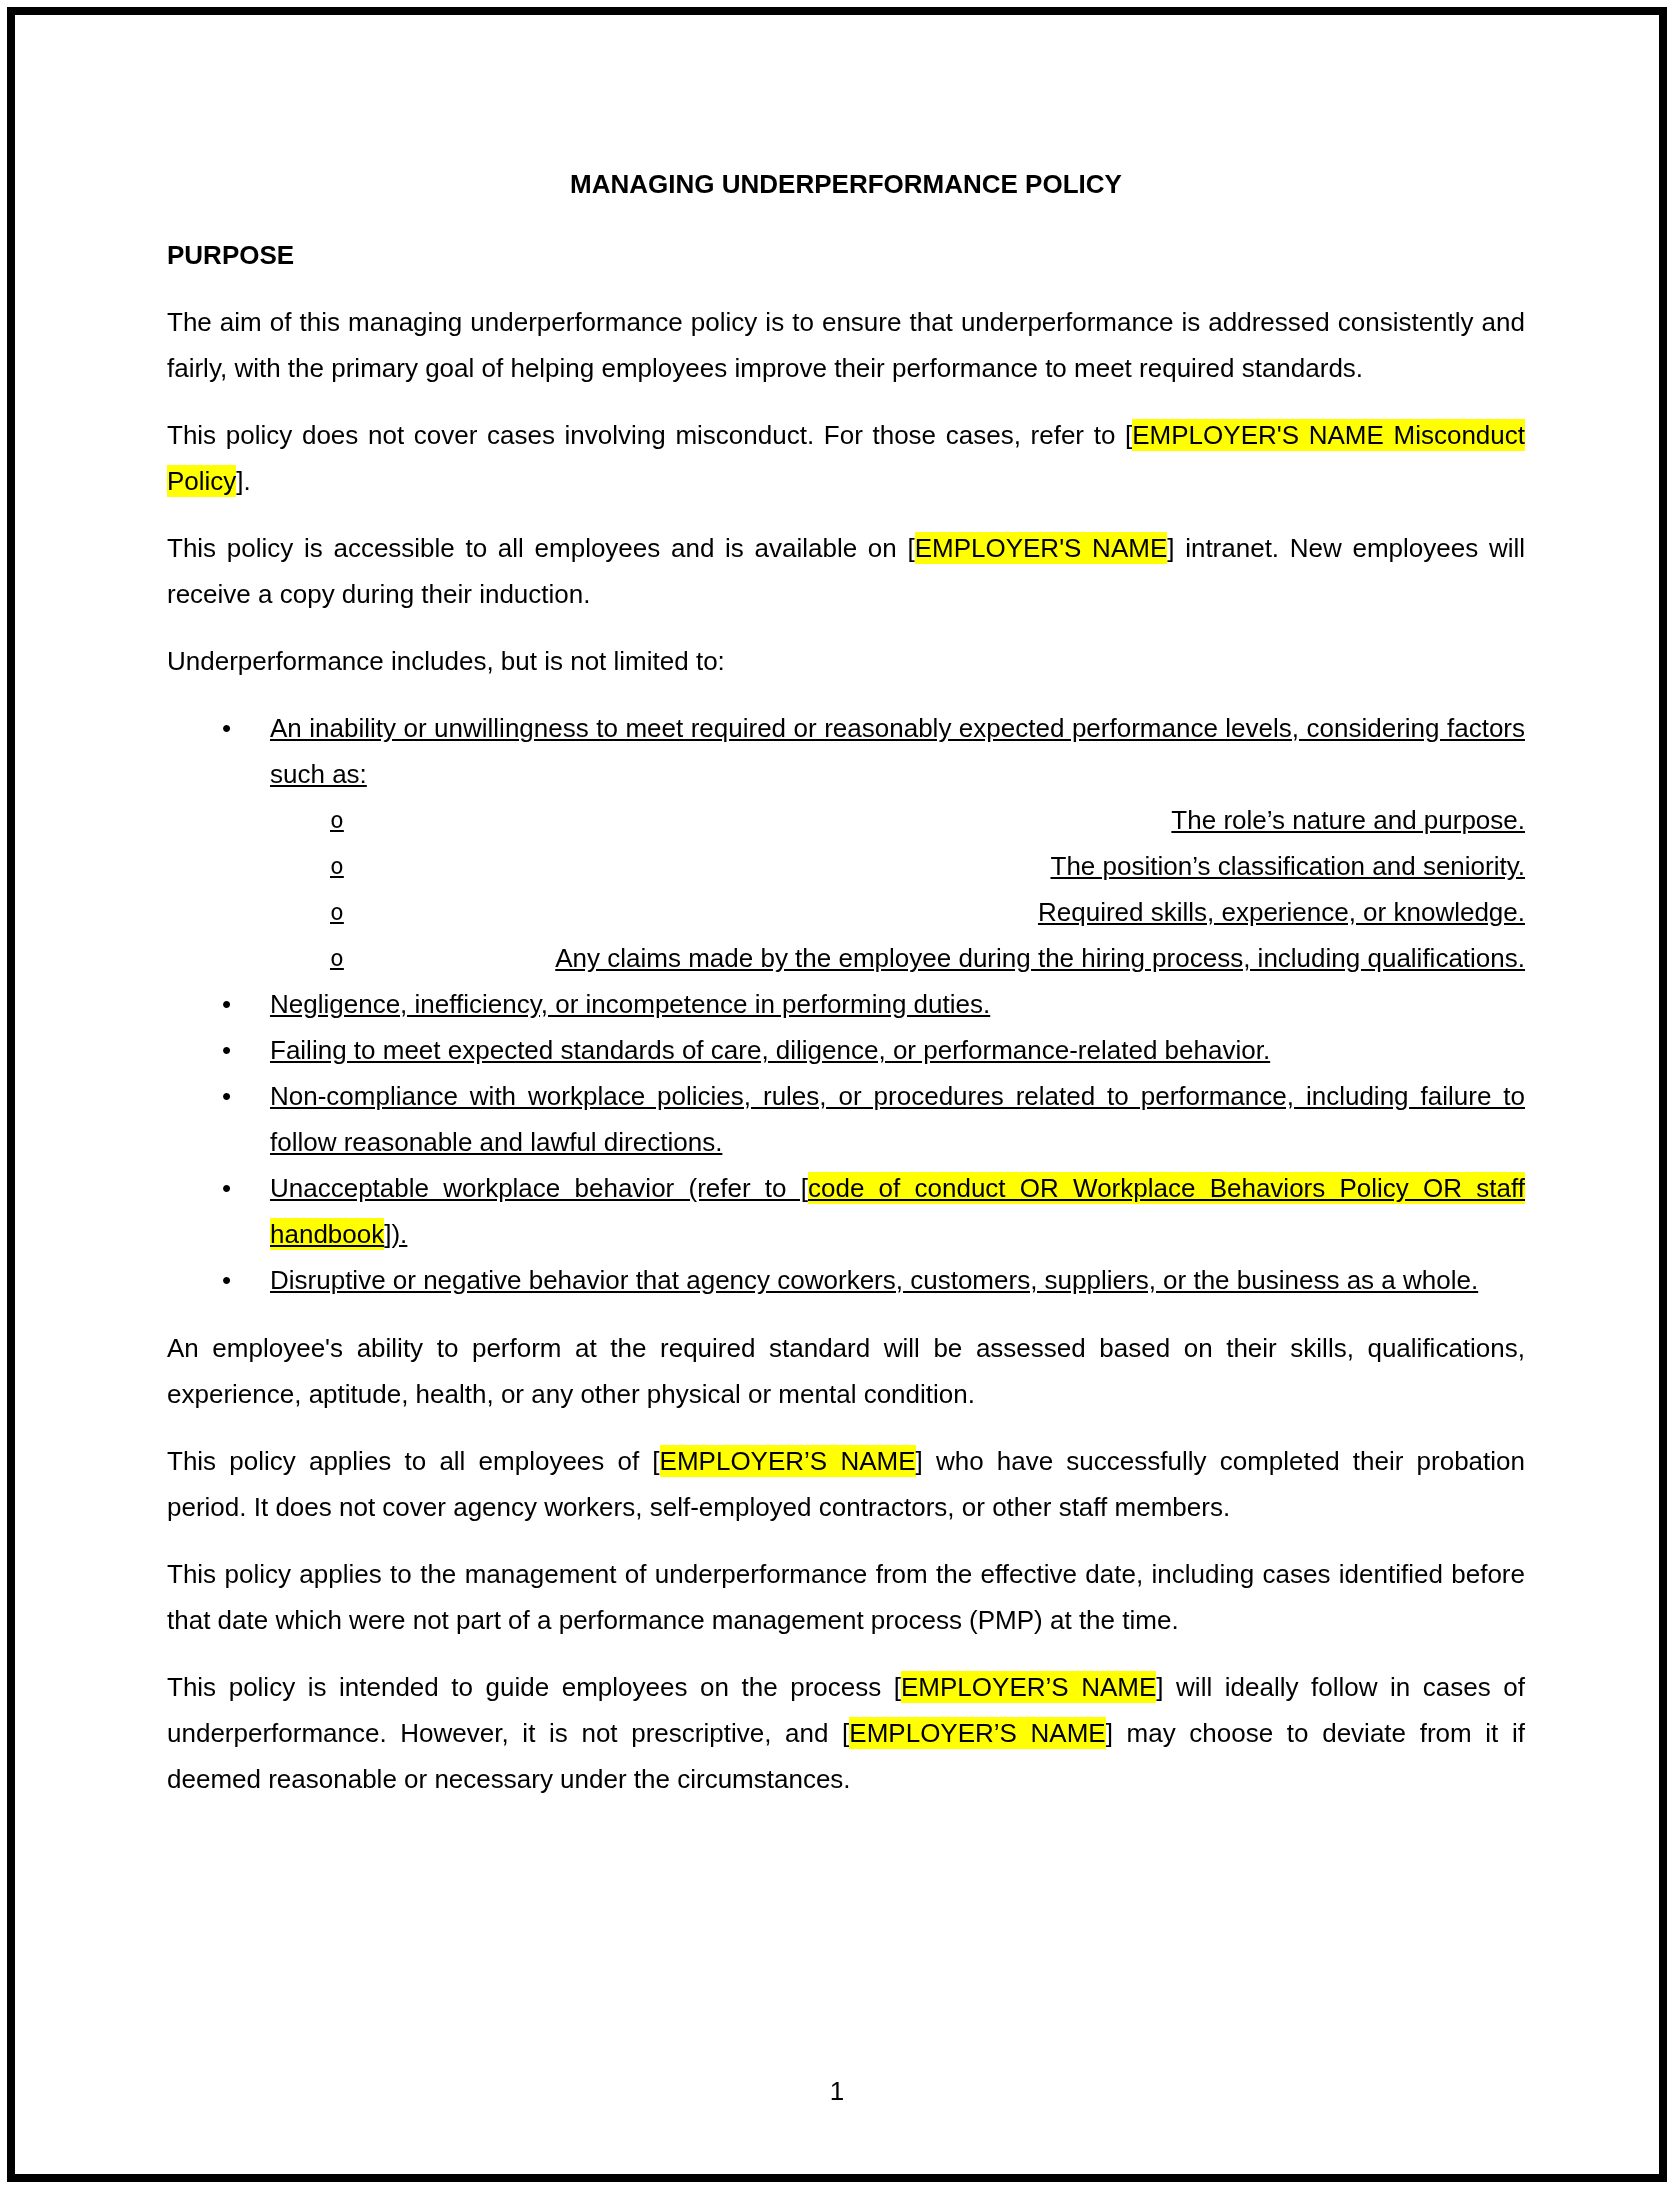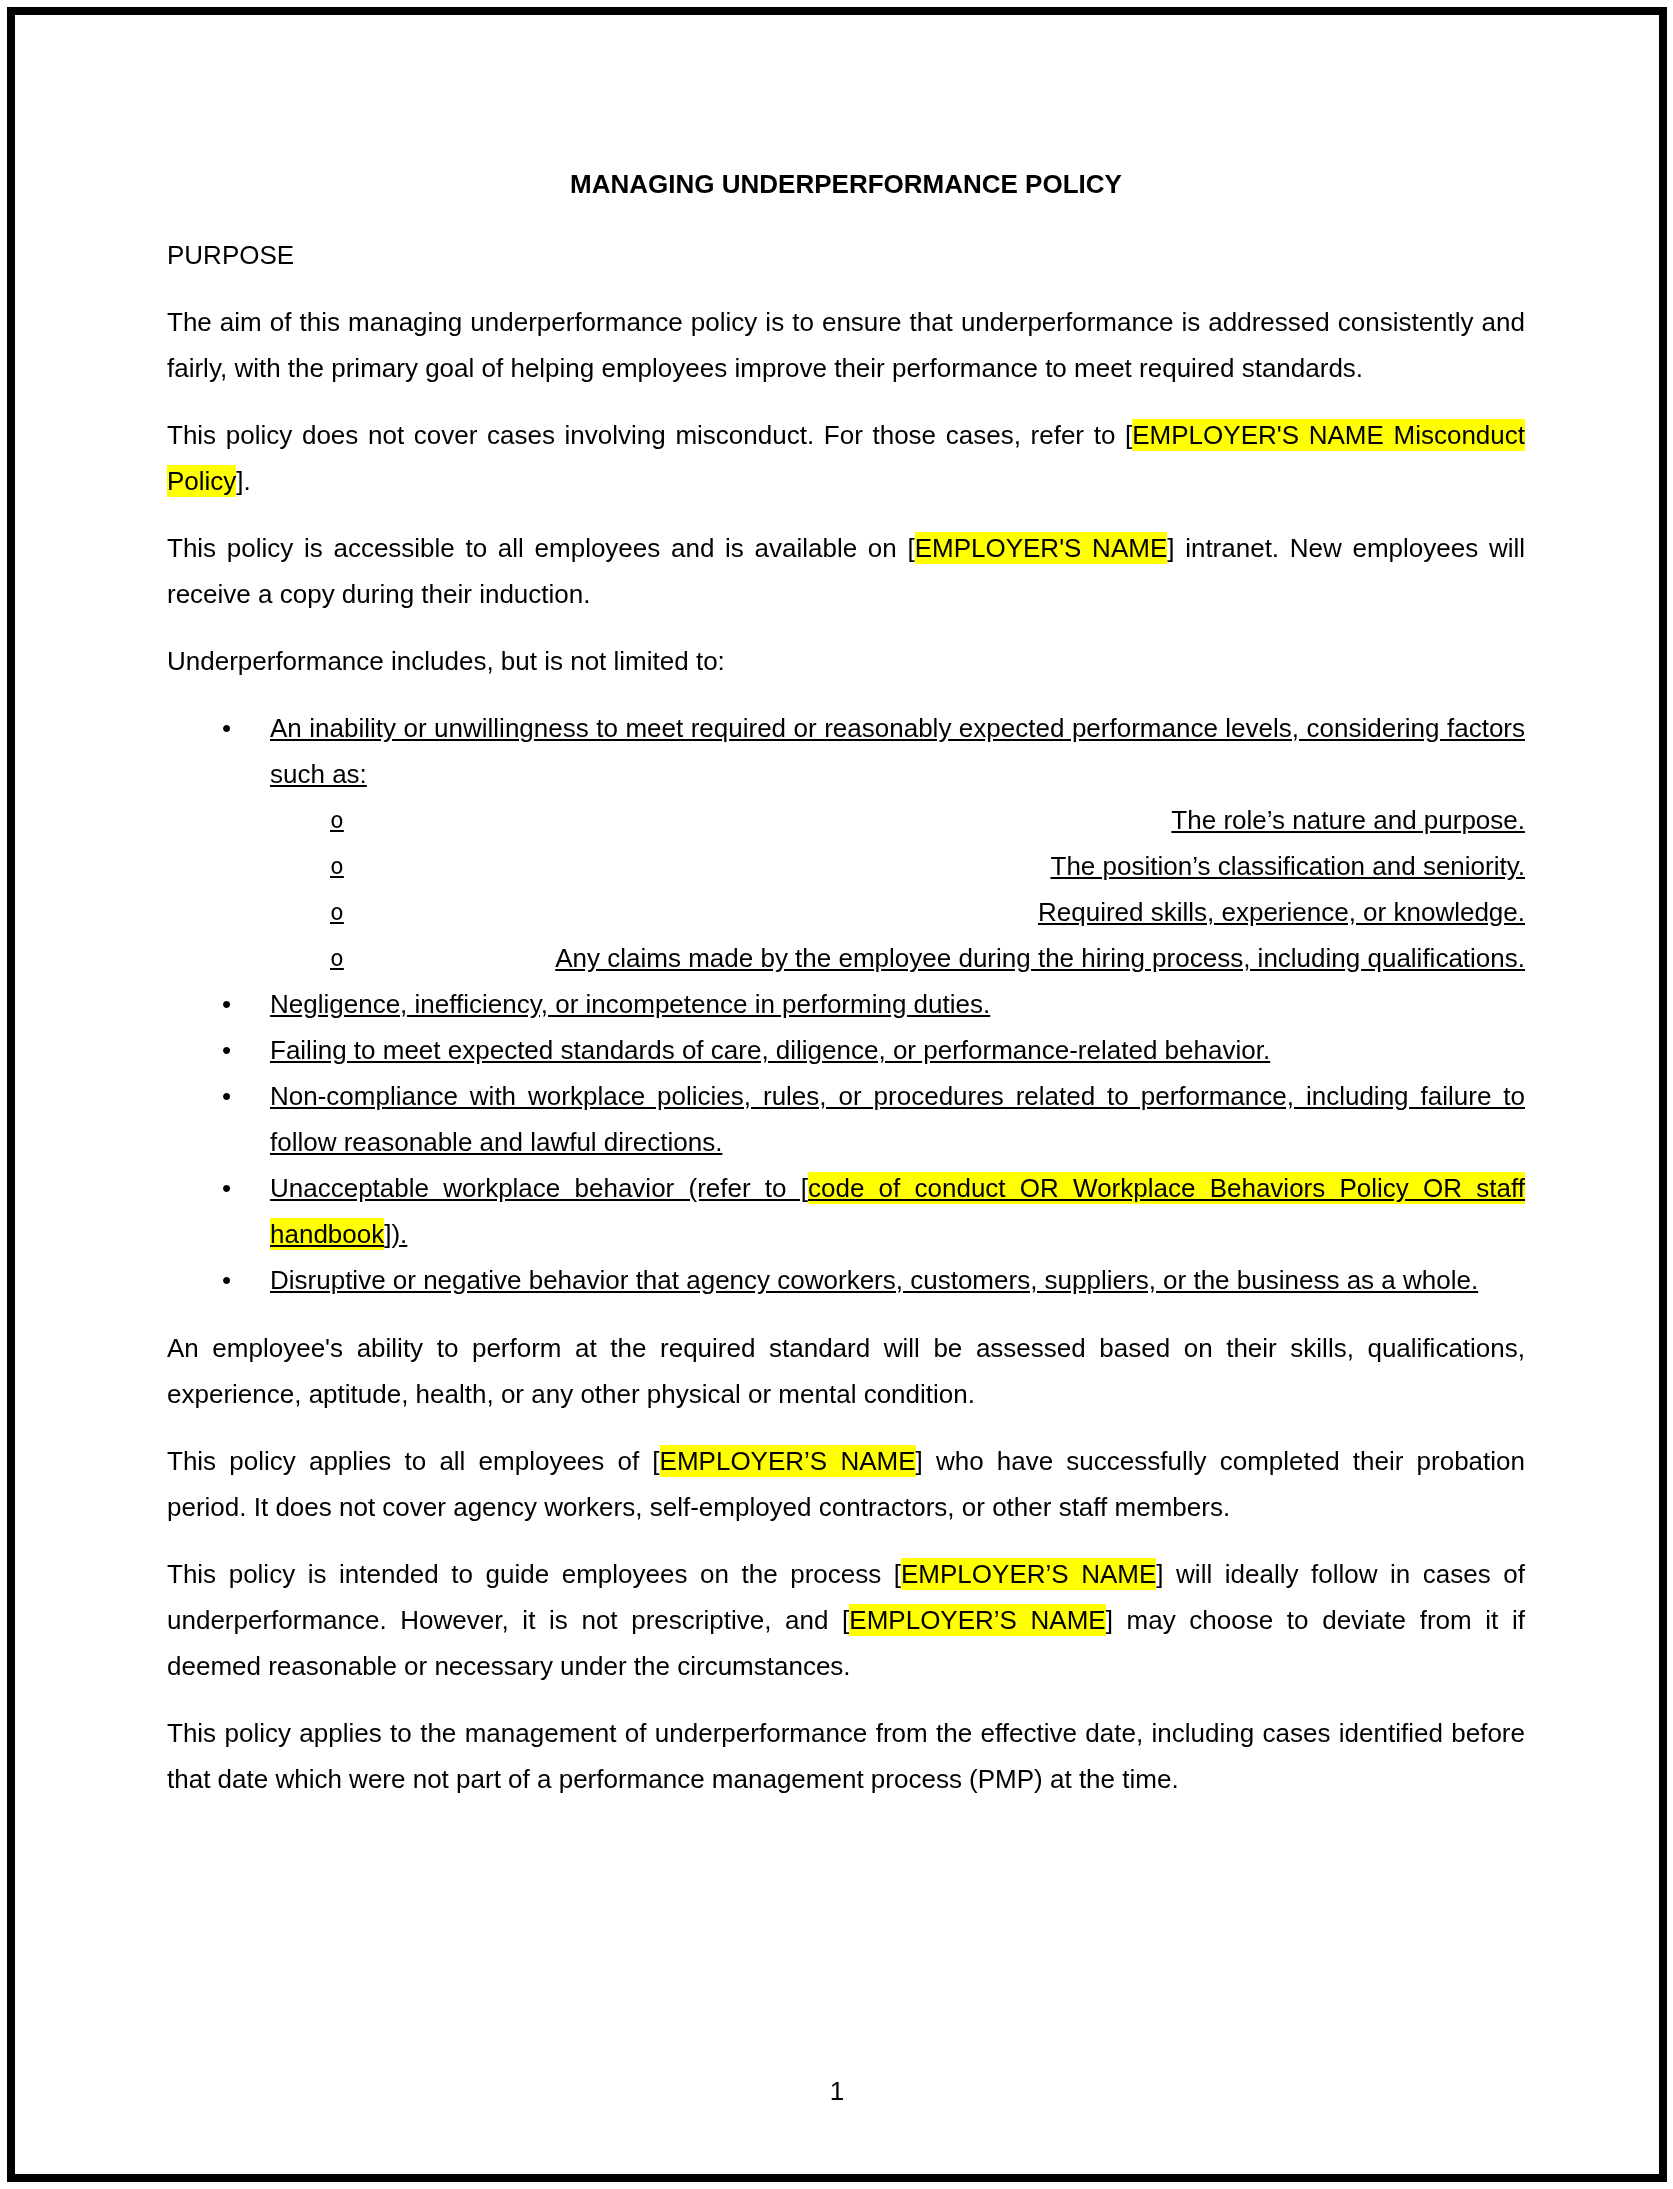--- a/index.html
+++ b/index.html
@@ -25,21 +25,21 @@
     padding: 161px 149px 0 167px;
   }
   .doc-title {
     font-size: 26px;
     font-weight: bold;
     text-align: center;
     margin: 0 0 25px 0;
   }
   .section-heading {
     font-size: 26px;
-    font-weight: normal;
+    font-weight: bold;
     text-align: left;
     margin: 2.6px 0 21px 0;
   }
   .para {
     margin: 0 0 21px 0;
     text-align: justify;
   }
   mark.hl {
     background: var(--hl, #ffff00);
     color: inherit;
@@ -157,21 +157,21 @@
         <div class="li-body">Disruptive or negative behavior that agency coworkers, customers, suppliers, or the business as a whole.</div>
       </li>
     </ul>
 
     <p class="para">An employee's ability to perform at the required standard will be assessed based on their skills, qualifications, experience, aptitude, health, or any other physical or mental condition.</p>
 
 
 
     <p class="para"><span>This policy applies to all employees of [</span><mark class="hl">EMPLOYER’S NAME</mark><span>] who have successfully completed their probation period. It does not cover agency workers, self-employed contractors, or other staff members.</span></p>
 
+    <p class="para">This policy applies to the management of underperformance from the effective date, including cases identified before that date which were not part of a performance management process (PMP) at the time.</p>
+
     <p class="para"><span>This policy is intended to guide employees on the process [</span><mark class="hl">EMPLOYER’S NAME</mark><span>] will ideally follow in cases of underperformance. However, it is not prescriptive, and [</span><mark class="hl">EMPLOYER’S NAME</mark><span>] may choose to deviate from it if deemed reasonable or necessary under the circumstances.</span></p>
-
-    <p class="para">This policy applies to the management of underperformance from the effective date, including cases identified before that date which were not part of a performance management process (PMP) at the time.</p>
 
   </div>
 
   <div class="page-number">1</div>
 </div>
 
 
 </body></html>

